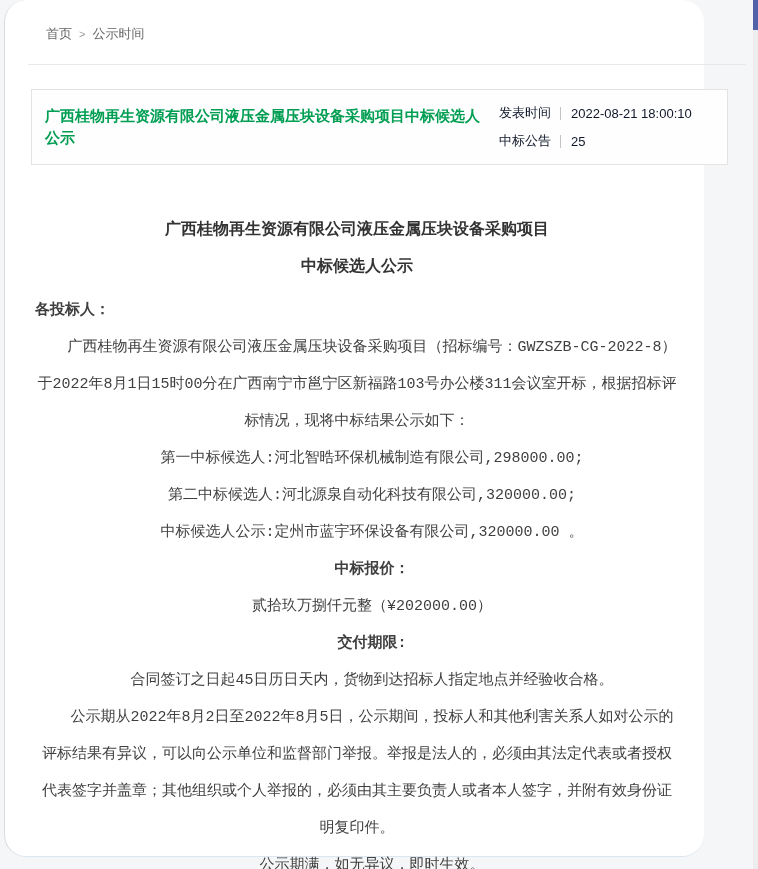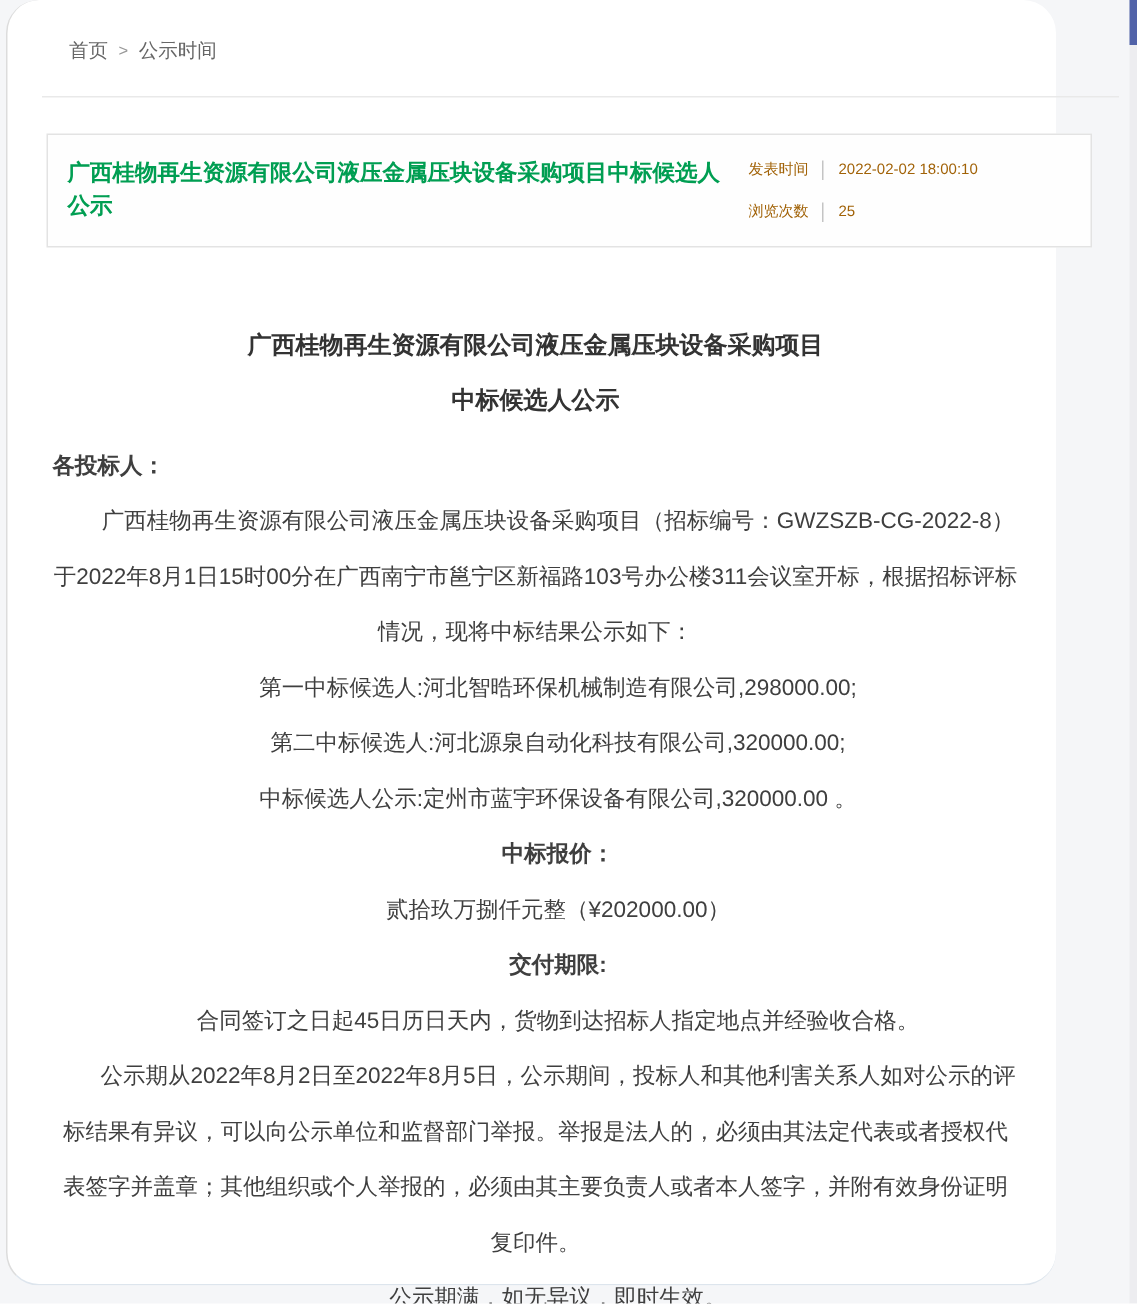--- a/index.html
+++ b/index.html
@@ -52,22 +52,22 @@
     flex: 1;
     padding: 0 10px 0 13px;
     color: #009e52;
     font-weight: bold;
     font-size: 15px;
     line-height: 22px;
   }
   .header-meta {
     width: 222px;
     flex: none;
-    font-size: 10px;
-    color: #a16207;
+    font-size: 13px;
+    color: #0f172a;
     padding-right: 6px;
   }
   .meta-row { display: flex; align-items: center; height: 28px; }
   .meta-label { flex: none; }
   .meta-sep {
     width: 1px; height: 13px;
     background: #c4c4c4;
     margin: 0 10px 0 9px;
   }
   
@@ -78,21 +78,21 @@
   }
   .doc-title {
     text-align: center;
     font-weight: bold;
     font-size: 16px;
     color: #333;
     line-height: 31px;
     margin: 0;
   }
   .doc-title.second { margin-bottom: 6px; }
-  .article p { margin: 0; line-height: 37px; }
+  .article p { margin: 0; line-height: 37px; font-family: Liberation Mono, monospace; }
   .p-bold { font-weight: bold; }
   .p-indent { text-indent: 2em; text-align: center; }
   
   .scrollbar-track {
     position: absolute;
     right: 0; top: 0;
     width: 5px; height: 869px;
     background: #ededf0;
   }
   .scrollbar-thumb {
@@ -114,24 +114,24 @@
   </div>
 
   <div class="divider"></div>
 
   <div class="header-box">
     <div class="header-title">广西桂物再生资源有限公司液压金属压块设备采购项目中标候选人公示</div>
     <div class="header-meta">
       <div class="meta-row">
         <span class="meta-label">发表时间</span>
         <span class="meta-sep"></span>
-        <span class="meta-value">2022-02-02 18:00:10</span>
+        <span class="meta-value">2022-08-21 18:00:10</span>
       </div>
       <div class="meta-row">
-        <span class="meta-label">浏览次数</span>
+        <span class="meta-label">中标公告</span>
         <span class="meta-sep"></span>
         <span class="meta-value">25</span>
       </div>
     </div>
   </div>
 
   <div class="article">
     <p class="doc-title">广西桂物再生资源有限公司液压金属压块设备采购项目</p>
     <p class="doc-title second">中标候选人公示</p>
 

